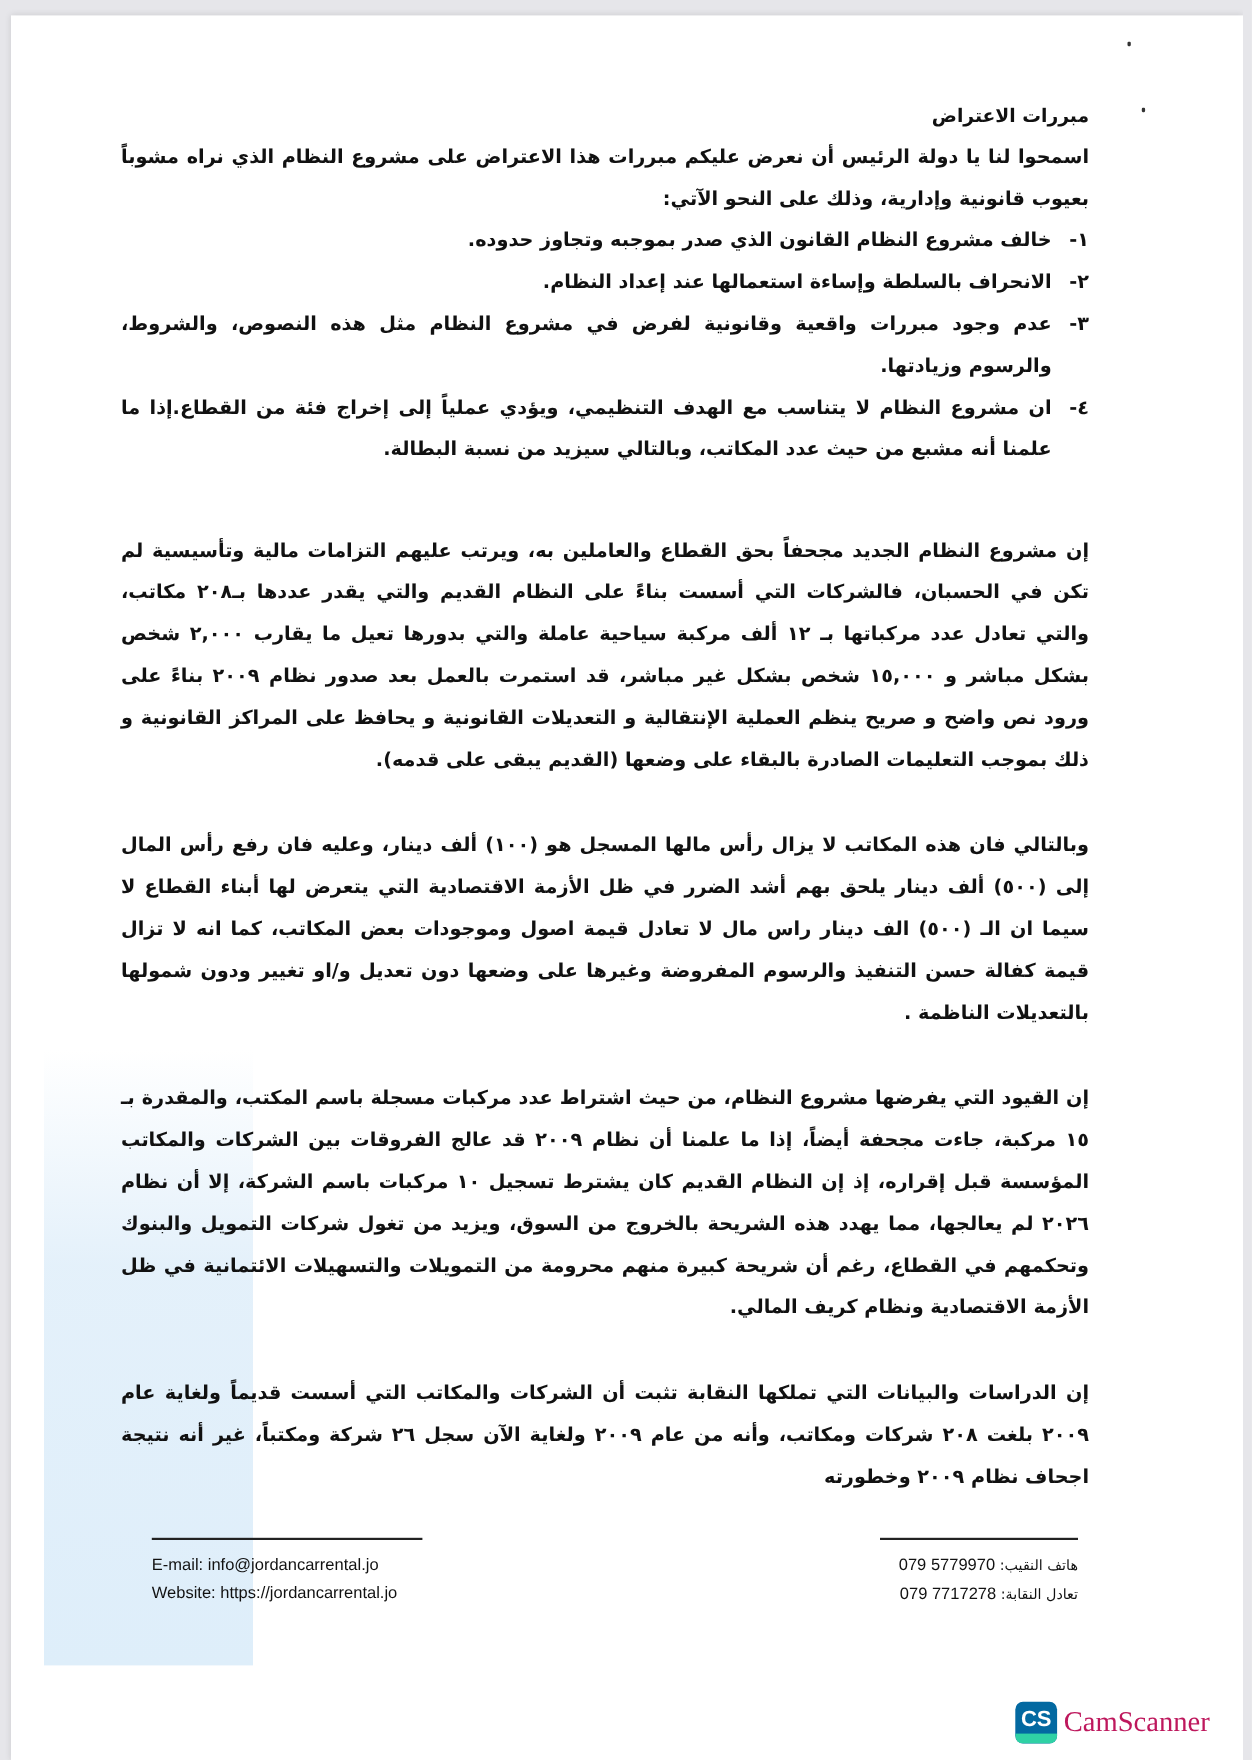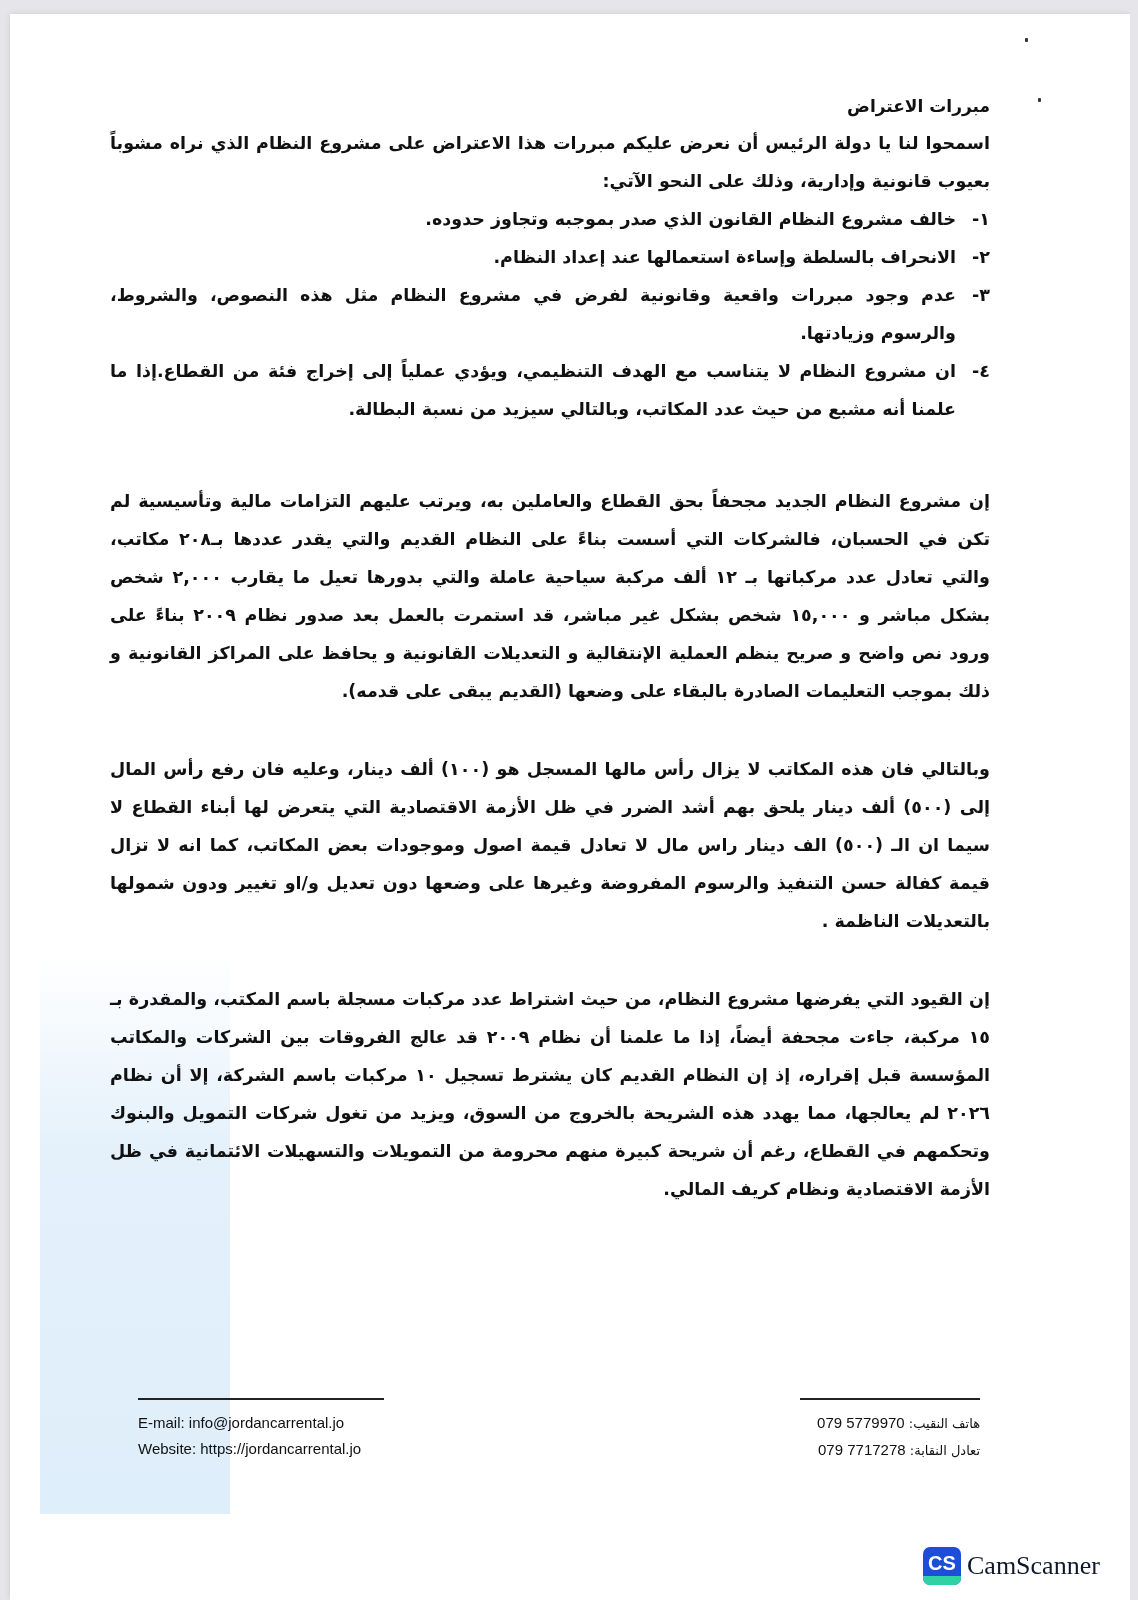--- a/index.html
+++ b/index.html
@@ -42,27 +42,27 @@
   .footer .left .rule { width:246px; }
   .footer .right .rule { width:180px; }
   .footer .row { line-height:26px; white-space:nowrap; }
   .footer .right .row { direction:rtl; }
   .footer .right .row .lbl { font-family:"DejaVu Sans", sans-serif; font-weight:normal; font-size:13px; }
   .footer .right .row .val { direction:ltr; unicode-bidi:embed;margin-top:21px; }
   .camscanner {
     position:absolute; left:923px; top:1547px; display:flex; align-items:center; gap:6px;
   }
   .cs-logo {
-    width:38px; height:38px; border-radius:7px; background:#1d4ed8;
+    width:38px; height:38px; border-radius:7px; background:#0369a1;
     position:relative; overflow:hidden; color:#fff;
     font-family:"Liberation Sans", sans-serif; font-weight:bold; font-size:20px;
     display:flex; align-items:center; justify-content:center; padding-bottom:6px; box-sizing:border-box;
   }
   .cs-logo::after { content:""; position:absolute; left:0; bottom:0; width:100%; height:9px; background:#2fd1a5; }
-  .cs-text { font-family:"Liberation Serif", serif; font-size:26px; color:#0f172a; }
+  .cs-text { font-family:"Liberation Serif", serif; font-size:26px; color:#be185d; }
   .edge-right { position:absolute; right:0; top:0; width:8px; height:1600px; background:#e6e6ea; }
 </style>
 </head>
 <body>
 
 <div class="page">
   <div class="scan-tint"></div>
   <div class="dot" style="left:1015px; top:24px;"></div>
   <div class="dot" style="left:1028px; top:84px;"></div>
 </div>
@@ -92,20 +92,21 @@
       <span class="txt">ان مشروع النظام لا يتناسب مع الهدف التنظيمي، ويؤدي عملياً إلى إخراج فئة من القطاع.إذا ما علمنا أنه مشبع من حيث عدد المكاتب، وبالتالي سيزيد من نسبة البطالة.</span>
     </li>
   </ul>
   <div class="gap-lg"></div>
   <p class="para">إن مشروع النظام الجديد مجحفاً بحق القطاع والعاملين به، ويرتب عليهم التزامات مالية وتأسيسية لم تكن في الحسبان، فالشركات التي أسست بناءً على النظام القديم والتي يقدر عددها بـ٢٠٨ مكاتب، والتي تعادل عدد مركباتها بـ ١٢ ألف مركبة سياحية عاملة والتي بدورها تعيل ما يقارب ٢,٠٠٠ شخص بشكل مباشر و ١٥,٠٠٠ شخص بشكل غير مباشر، قد استمرت بالعمل بعد صدور نظام ٢٠٠٩ بناءً على ورود نص واضح و صريح ينظم العملية الإنتقالية و التعديلات القانونية و يحافظ على المراكز القانونية و ذلك بموجب التعليمات الصادرة بالبقاء على وضعها (القديم يبقى على قدمه).</p>
   <div class="gap-md"></div>
   <p class="para">وبالتالي فان هذه المكاتب لا يزال رأس مالها المسجل هو (١٠٠) ألف دينار، وعليه فان رفع رأس المال إلى (٥٠٠) ألف دينار يلحق بهم أشد الضرر في ظل الأزمة الاقتصادية التي يتعرض لها أبناء القطاع لا سيما ان الـ (٥٠٠) الف دينار راس مال لا تعادل قيمة اصول وموجودات بعض المكاتب، كما انه لا تزال قيمة كفالة حسن التنفيذ والرسوم المفروضة وغيرها على وضعها دون تعديل و/او تغيير ودون شمولها بالتعديلات الناظمة .</p>
   <div class="gap-md"></div>
   <p class="para">إن القيود التي يفرضها مشروع النظام، من حيث اشتراط عدد مركبات مسجلة باسم المكتب، والمقدرة بـ ١٥ مركبة، جاءت مجحفة أيضاً، إذا ما علمنا أن نظام ٢٠٠٩ قد عالج الفروقات بين الشركات والمكاتب المؤسسة قبل إقراره، إذ إن النظام القديم كان يشترط تسجيل ١٠ مركبات باسم الشركة، إلا أن نظام ٢٠٢٦ لم يعالجها، مما يهدد هذه الشريحة بالخروج من السوق، ويزيد من تغول شركات التمويل والبنوك وتحكمهم في القطاع، رغم أن شريحة كبيرة منهم محرومة من التمويلات والتسهيلات الائتمانية في ظل الأزمة الاقتصادية ونظام كريف المالي.</p>
   <div class="gap-md"></div>
+  <p class="para">إن الدراسات والبيانات التي تملكها النقابة تثبت أن الشركات والمكاتب التي أسست قديماً ولغاية عام ٢٠٠٩ بلغت ٢٠٨ شركات ومكاتب، وأنه من عام ٢٠٠٩ ولغاية الآن سجل ٢٦ شركة ومكتباً، غير أنه نتيجة اجحاف نظام ٢٠٠٩ وخطورته</p>
 </div>
 
 <div class="footer">
   <div class="left">
     <div class="rule"></div>
     <div class="row">E-mail: info@jordancarrental.jo</div>
     <div class="row">Website: https://jordancarrental.jo</div>
   </div>
   <div class="right">
     <div class="rule"></div>

